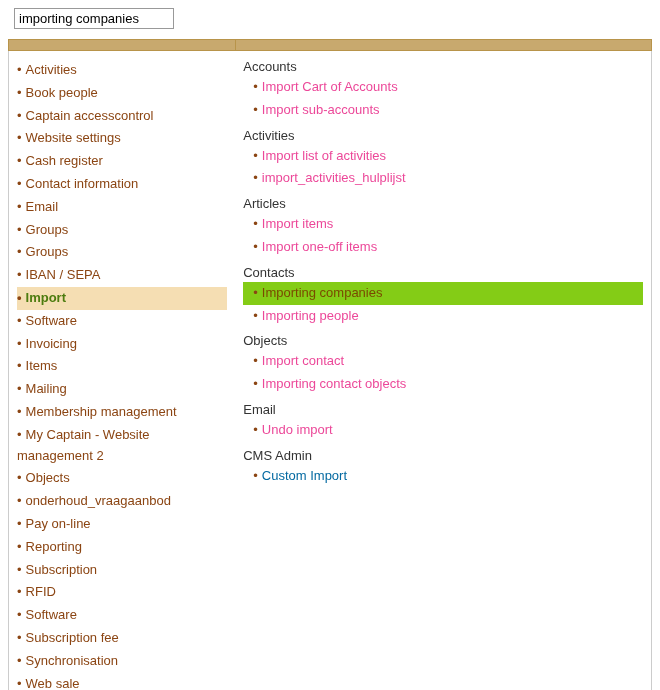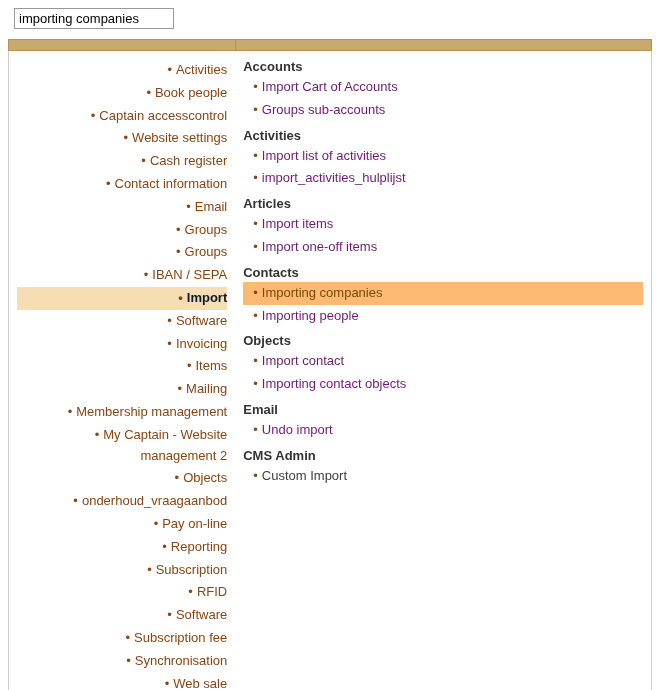--- a/index.html
+++ b/index.html
@@ -52,65 +52,64 @@
     .right-col {
       width: 430px;
     }
     .left-list {
       list-style: none;
       padding: 4px 0;
     }
     .left-list li {
       padding: 1px 0;
       line-height: 1.6;
-      text-align: right;
     }
     .left-list li a {
       color: #8b4513;
       text-decoration: none;
     }
     .left-list li.active-item {
       background-color: #f5deb3;
       font-weight: bold;
     }
     .left-list li.active-item a {
-      color: #0f172a;
+      color: #4d7c0f;
     }
     .bullet {
       color: #8b4513;
       margin-right: 4px;
     }
     .section-group {
       margin-bottom: 6px;
     }
     .section-title {
-      font-weight: bold;
+      font-weight: normal;
       font-size: 13px;
       color: #333;
       margin-top: 4px;
       margin-bottom: 2px;
     }
     .section-items {
       list-style: none;
       padding: 0;
     }
     .section-items li {
       padding: 1px 0;
       padding-left: 10px;
       line-height: 1.6;
     }
     .section-items li a {
-      color: #701a75;
+      color: #ec4899;
       text-decoration: none;
     }
     .section-items li a.blue-link {
-      color: #404040;
+      color: #0369a1;
     }
     .highlighted-item {
-      background-color: #fdba74;
+      background-color: #84cc16;
     }
     .highlighted-item a {
       color: #7a4a00 !important;
       font-weight: normal;
     }
   </style>
 </head>
 <body>
 
 <div class="search-row">
@@ -156,21 +155,21 @@
             <li><span class="bullet">•</span><a href="#">Subscription fee</a></li>
             <li><span class="bullet">•</span><a href="#">Synchronisation</a></li>
             <li><span class="bullet">•</span><a href="#">Web sale</a></li>
           </ul>
       </td>
       <td class="right-col" id="right-col">
       <div class="section-group">
             <div class="section-title">Accounts</div>
             <ul class="section-items">
               <li><span class="bullet">•</span><a href="#">Import Cart of Accounts</a></li>
-              <li><span class="bullet">•</span><a href="#">Groups sub-accounts</a></li>
+              <li><span class="bullet">•</span><a href="#">Import sub-accounts</a></li>
             </ul>
           </div>
           <div class="section-group">
             <div class="section-title">Activities</div>
             <ul class="section-items">
               <li><span class="bullet">•</span><a href="#">Import list of activities</a></li>
               <li><span class="bullet">•</span><a href="#">import_activities_hulplijst</a></li>
             </ul>
           </div>
           <div class="section-group">

